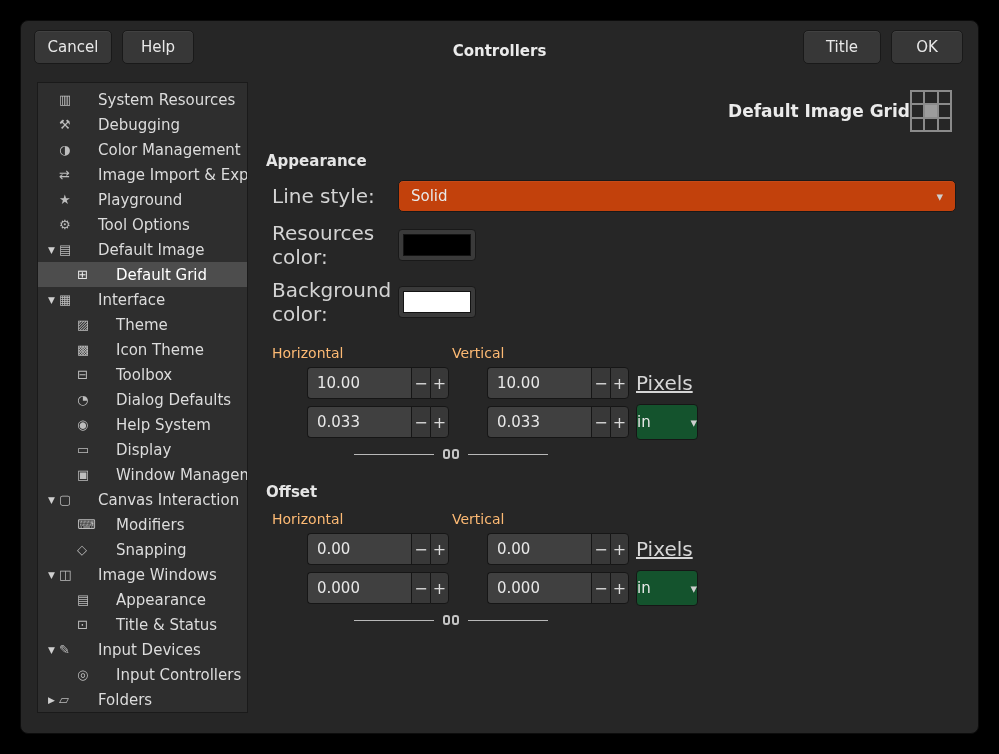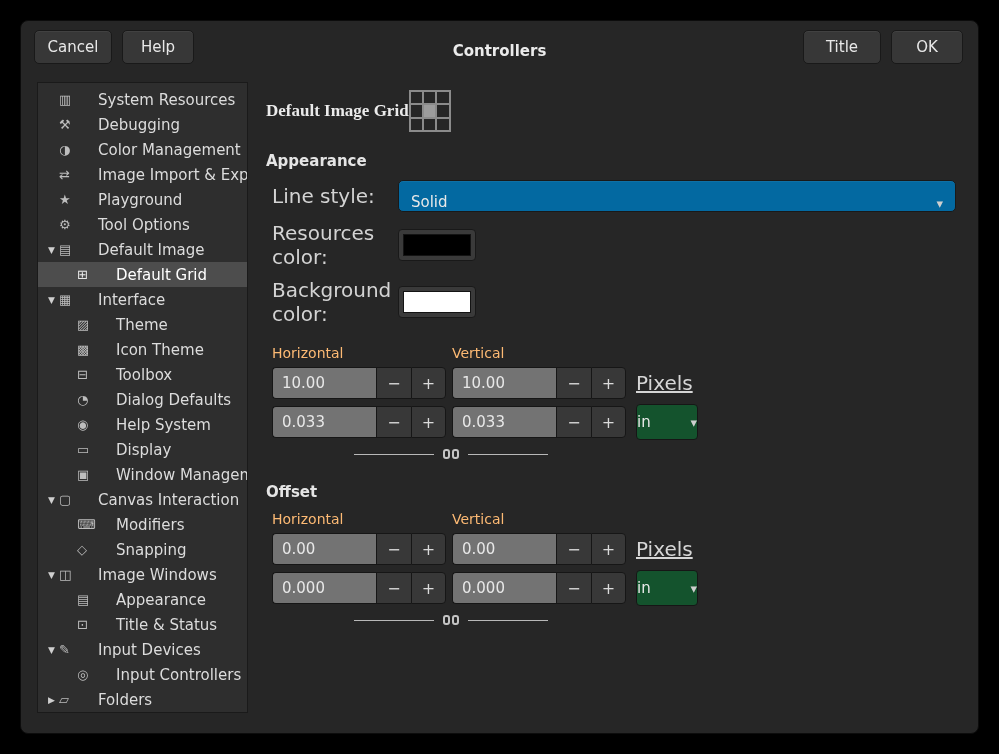--- a/index.html
+++ b/index.html
@@ -31,52 +31,52 @@
   .row.child { padding-left:24px; }
   .row.selected { background:#4d4d4d; color:#ffffff; }
   .exp { width:15px; flex:none; text-align:center; font-size:9px; color:#cfcfcf; }
   .ico { width:19px; flex:none; font-size:13px; color:#bdbdbd; }
   .row.selected .ico { color:#e8e8e8; }
   .lbl { flex:none;margin-left:20px; }
 
   
   .main { position:absolute; left:227px; top:61px; width:716px; height:631px;
           padding:0 8px 0 18px; color:#dcdcdc; }
-  .main-header { display:flex; align-items:center; justify-content:flex-start;
-                 height:58px; margin-bottom:4px;font-family:Liberation Serif, serif; }
+  .main-header { display:flex; align-items:center; justify-content:flex-end;
+                 height:58px; margin-bottom:4px; }
   .main-title { font-size:17px; font-weight:bold; color:#ebebeb; }
   .grid-icon { width:42px; height:42px; margin-right:4px; display:grid;
                grid-template-columns:repeat(3,1fr); grid-template-rows:repeat(3,1fr);
                border:1px solid #8b8b8b; }
   .grid-cell { border:1px solid #8b8b8b; }
   .grid-cell.center { background:#9c9c9c; }
 
   .section-title { font-weight:bold; font-size:15px; color:#e5e5e5; margin:12px 0 10px 0; }
   .section-body { margin-left:6px; }
 
   .form-row { display:flex; align-items:center; margin-bottom:9px; }
   .form-label { width:126px; flex:none; font-size:20px; color:#d3d3d3; }
-  .dropdown { flex:1; height:32px; background:#0369a1; border:1px solid #191919;
-              border-radius:5px; display:flex; align-items:flex-end; padding:0 12px;
+  .dropdown { flex:1; height:32px; background:#c2410c; border:1px solid #191919;
+              border-radius:5px; display:flex; align-items:center; padding:0 12px;
               font-size:15px; color:#e8e8e8;
               box-shadow:inset 0 1px 0 rgba(255,255,255,.05); cursor:default; }
   .dd-arrow { margin-left:auto; font-size:13px; color:#cfcfcf; }
 
   .color-btn { width:78px; height:32px; background:#3a3a3a; border:1px solid #191919;
                border-radius:4px; padding:4px; cursor:default; }
   .swatch { width:100%; height:100%; border:1px solid #141414; }
 
   .cols { display:flex; margin:0 0 6px 0; font-size:14px; color:#fdba74; }
   .col-h { width:180px; flex:none; }
 
   .spin-row { display:flex; align-items:center; margin-bottom:5px; }
   .spin { display:flex; height:32px; width:177px; flex:none; margin-right:3px; }
-  .spin input { width:104px; background:#737373; border:1px solid #161616;
+  .spin input { width:104px; background:#404040; border:1px solid #161616;
                 border-right:none; border-radius:4px 0 0 4px; color:#e8e8e8;
-                font-size:15px; padding:0 9px; outline:none; font-family:inherit; }
+                font-size:15px; padding:0 9px; outline:none; font-family:inherit;margin-left:35px; }
   .sbtn { width:35px; background:#383838; border:1px solid #161616; border-right:none;
           color:#dadada; font-size:16px; font-family:inherit; display:flex;
           align-items:center; justify-content:center; cursor:default; }
   .sbtn.plus { border-right:1px solid #161616; border-radius:0 4px 4px 0; }
   .after-label { margin-left:4px; font-size:20px; color:#d6d6d6;text-decoration:underline; }
   .unit-dd { width:62px; height:36px; margin-left:4px; background:#14532d;
              border:1px solid #161616; border-radius:4px; display:flex;
              align-items:center; padding:0 0; font-size:15px; color:#e8e8e8;
              cursor:default; }
 

